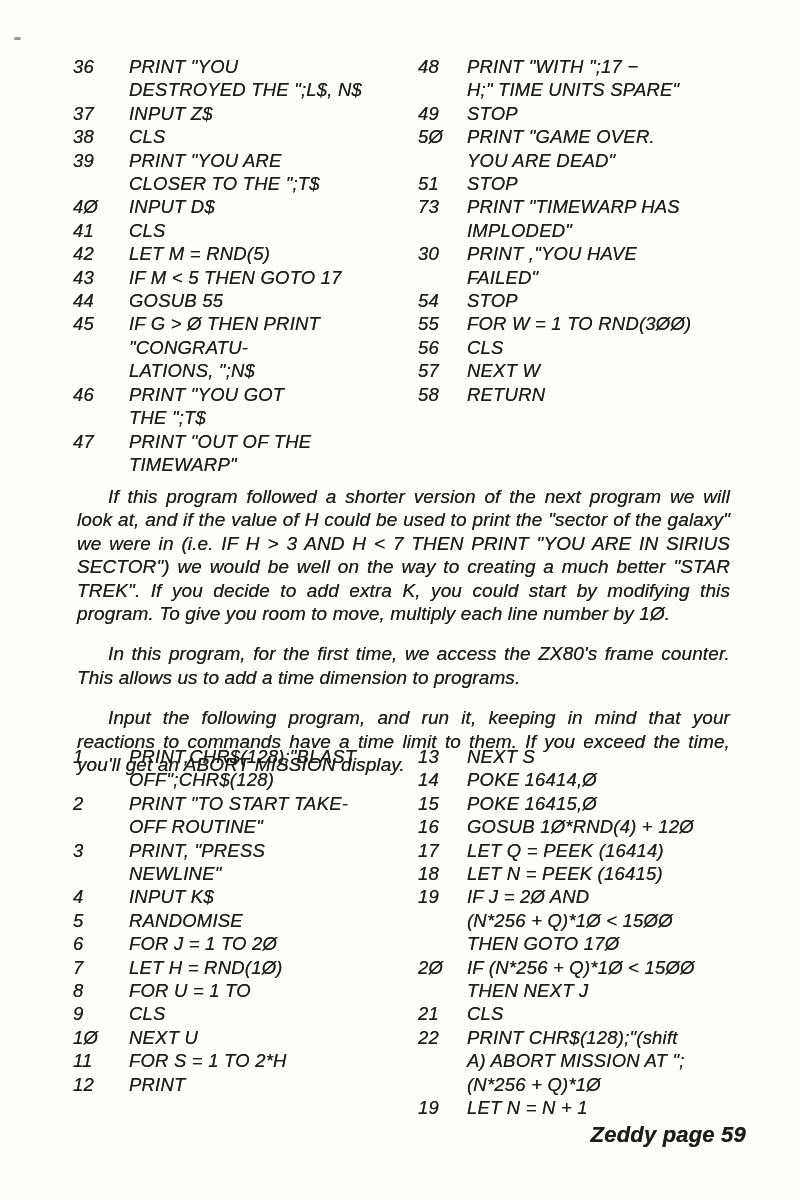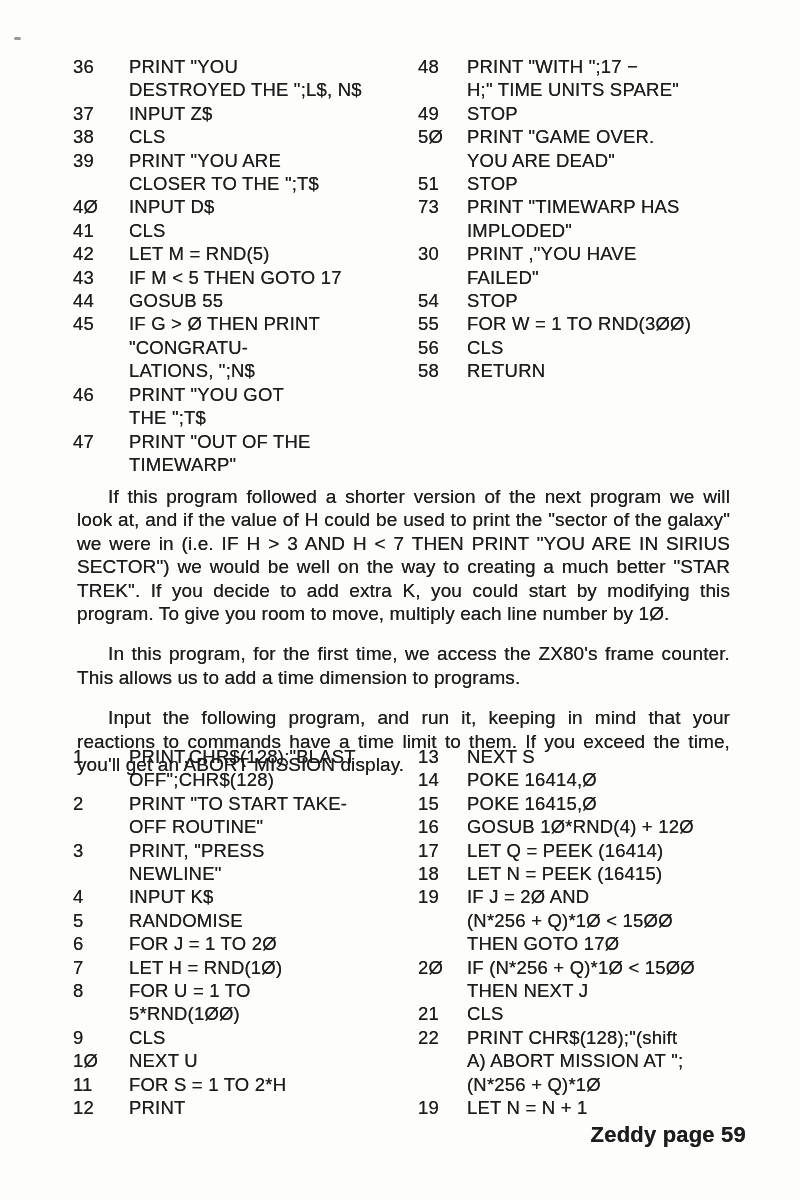--- a/index.html
+++ b/index.html
@@ -2,20 +2,21 @@
 <html><head>
 <meta charset="utf-8">
 <style>
   html,body{margin:0;padding:0;background:#e9e9e7;}
   .page{
     position:relative;width:800px;height:1200px;margin:0 auto;
     background:#fdfdfb;color:#1d1d1d;
     font-family:"Liberation Sans",sans-serif;
     overflow:hidden;
     text-shadow:0 0 .4px rgba(25,25,25,.85);
+    font-style:italic;
   }
   .speck{position:absolute;left:14px;top:37px;width:7px;height:3px;background:#9a9a96;border-radius:2px;}
   .listing{position:absolute;left:0;width:800px;}
   .listing-top{top:55px;}
   .listing-bottom{top:745px;}
   .listing-col{position:absolute;top:0;}
   .col-left{left:73px;width:340px;--numw:56px;}
   .col-right{left:418px;width:378px;--numw:49px;}
   .cl{display:flex;line-height:23.4px;font-size:18.5px;letter-spacing:.2px;}
   .num{flex:0 0 auto;width:var(--numw);}
@@ -203,20 +204,26 @@
           </div>
         </div>
         <div>
           <div class="cl">
             <span class="num">56</span>
             <span class="code">CLS</span>
           </div>
         </div>
         <div>
           <div class="cl">
+            <span class="num">57</span>
+            <span class="code">NEXT W</span>
+          </div>
+        </div>
+        <div>
+          <div class="cl">
             <span class="num">58</span>
             <span class="code">RETURN</span>
           </div>
         </div>
       </div>
   </section>
 
   <section class="bodytext">
     <p>If this program followed a shorter version of the next program we will look at, and if the value of H could be used to print the "sector of the galaxy" we were in (i.e. IF H &gt; 3 AND H &lt; 7 THEN PRINT "YOU ARE IN SIRIUS SECTOR") we would be well on the way to creating a much better "STAR TREK". If you decide to add extra K, you could start by modifying this program. To give you room to move, multiply each line number by 1Ø.</p>
     <p>In this program, for the first time, we access the ZX80's frame counter. This allows us to add a time dimension to programs.</p>
@@ -277,24 +284,20 @@
           <div class="cl">
             <span class="num">7</span>
             <span class="code">LET H = RND(1Ø)</span>
           </div>
         </div>
         <div>
           <div class="cl">
             <span class="num">8</span>
             <span class="code">FOR U = 1 TO</span>
           </div>
-          <div class="cl">
-            <span class="num"></span>
-            <span class="code">5*RND(1ØØ)</span>
-          </div>
         </div>
         <div>
           <div class="cl">
             <span class="num">9</span>
             <span class="code">CLS</span>
           </div>
         </div>
         <div>
           <div class="cl">
             <span class="num">1Ø</span>

